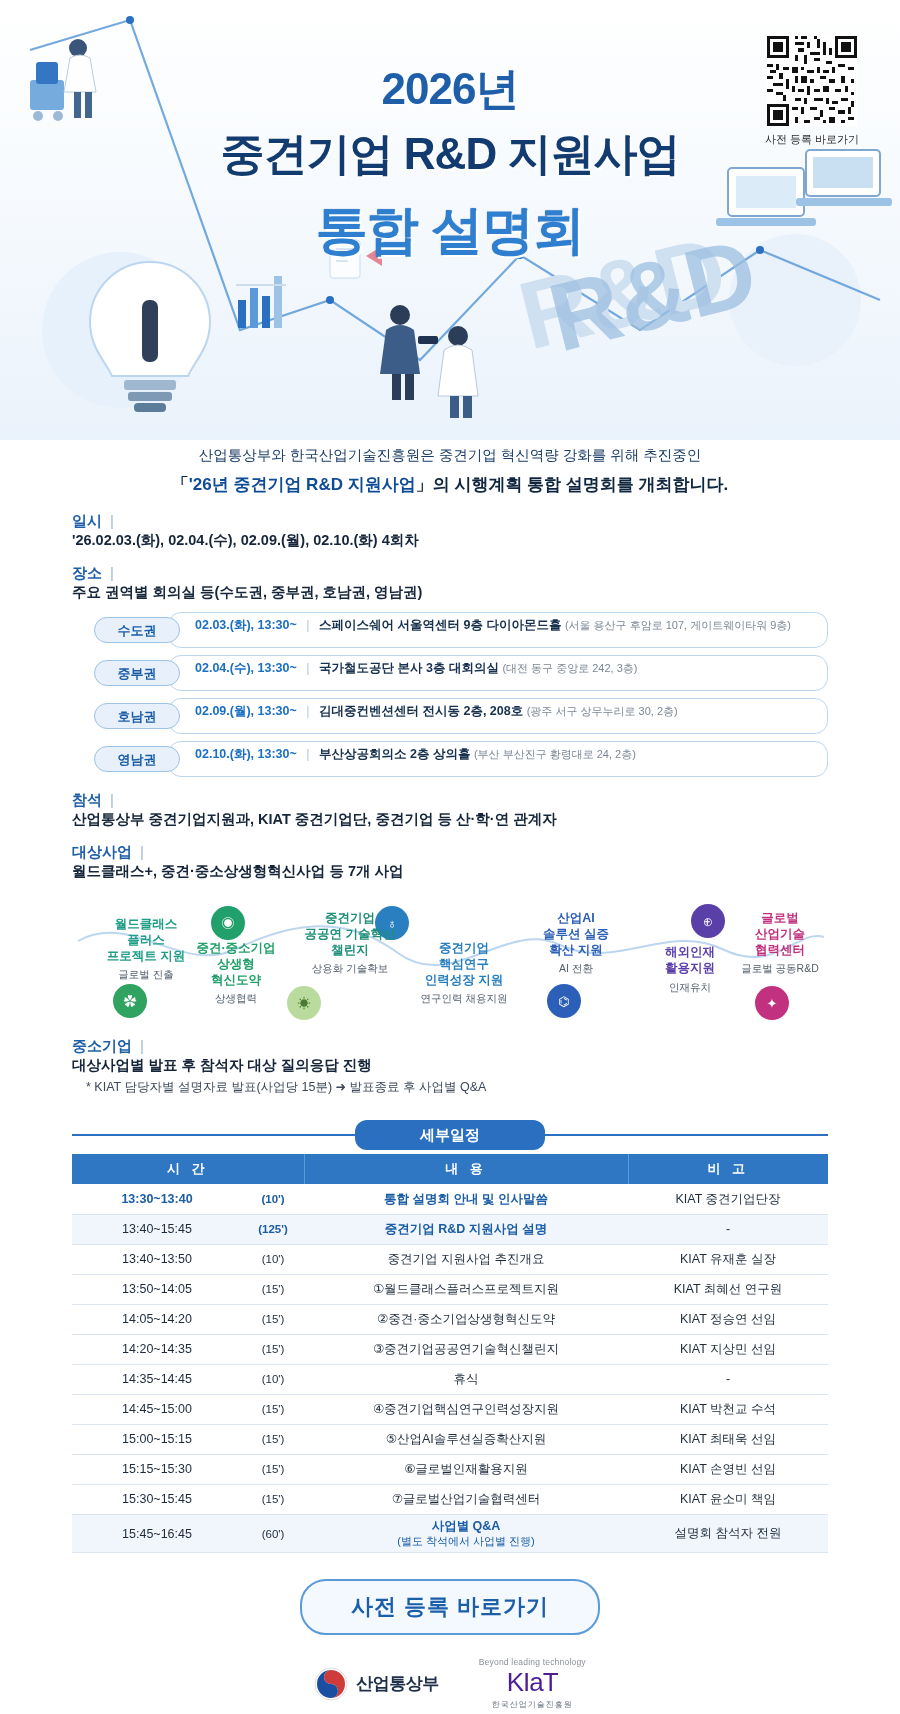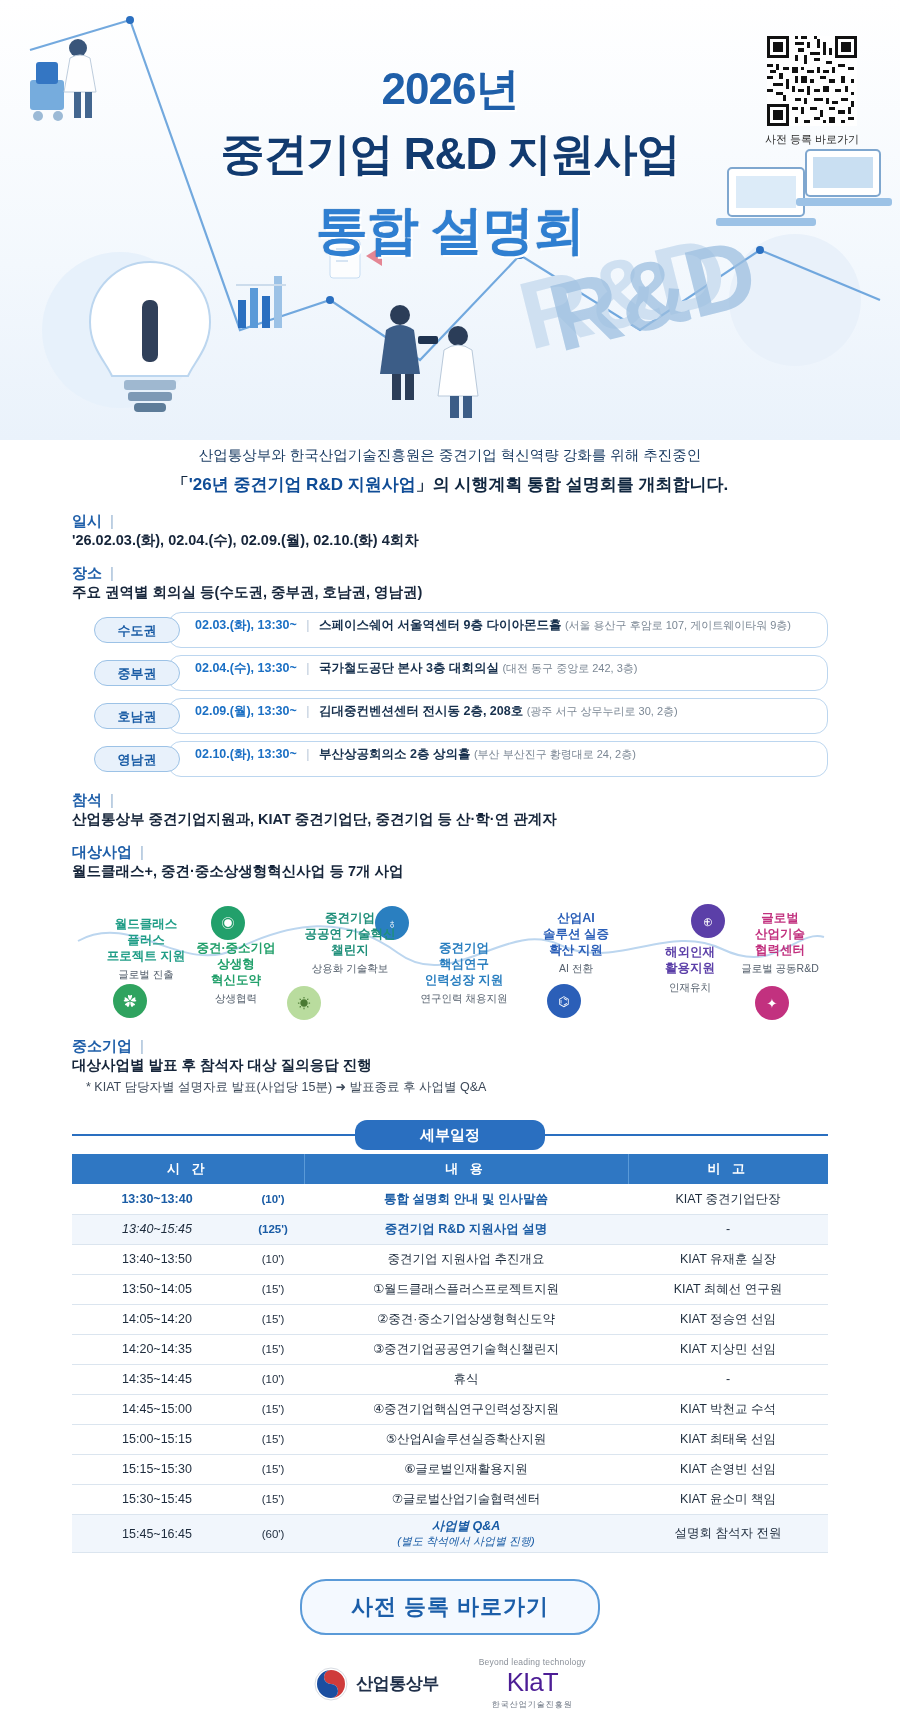--- a/index.html
+++ b/index.html
@@ -217,21 +217,21 @@
     height: 30px;
     text-align: center;
     border-bottom: 1px solid #dbe5ef;
     color: #1d2b3c;
   }
   table.sched tbody tr.alt td { background: #f1f6fc; }
   table.sched tbody tr.hl td { color: #1a5ca5; font-weight: bold; }
   .col-time { width: 170px; }
   .col-dur { width: 62px; color: #5c6672; font-size: 11.5px; }
   .col-note { width: 200px; }
-  .two-line { line-height: 1.25; padding: 4px 0; font-style: italic; }
+  .two-line { line-height: 1.25; padding: 4px 0; }
   .two-line .sm { font-size: 11px; font-weight: normal; }
 
   
   .cta-wrap { text-align: center; margin-top: 26px; }
   .cta {
     display: inline-block;
     min-width: 300px;
     padding: 11px 34px;
     border: 2px solid #5a9ad8;
     border-radius: 26px;
@@ -591,21 +591,21 @@
         </tr>
       </thead>
       <tbody>
         <tr class="hl">
           <td class="col-time">13:30~13:40</td>
           <td class="col-dur">(10')</td>
           <td>통합 설명회 안내 및 인사말씀</td>
           <td class="col-note" style="color:#1d2b3c;font-weight:normal;">KIAT 중견기업단장</td>
         </tr>
         <tr class="hl alt">
-          <td class="col-time" style="color:#1d2b3c;font-weight:normal;font-style:italic;">13:40~15:45</td>
+          <td class="col-time" style="color:#1d2b3c;font-weight:normal;">13:40~15:45</td>
           <td class="col-dur" style="font-weight:bold;">(125')</td>
           <td>중견기업 R&amp;D 지원사업 설명</td>
           <td class="col-note" style="color:#1d2b3c;font-weight:normal;">-</td>
         </tr>
         <tr>
           <td class="col-time">13:40~13:50</td>
           <td class="col-dur">(10')</td>
           <td>중견기업 지원사업 추진개요</td>
           <td class="col-note">KIAT 유재훈 실장</td>
         </tr>

